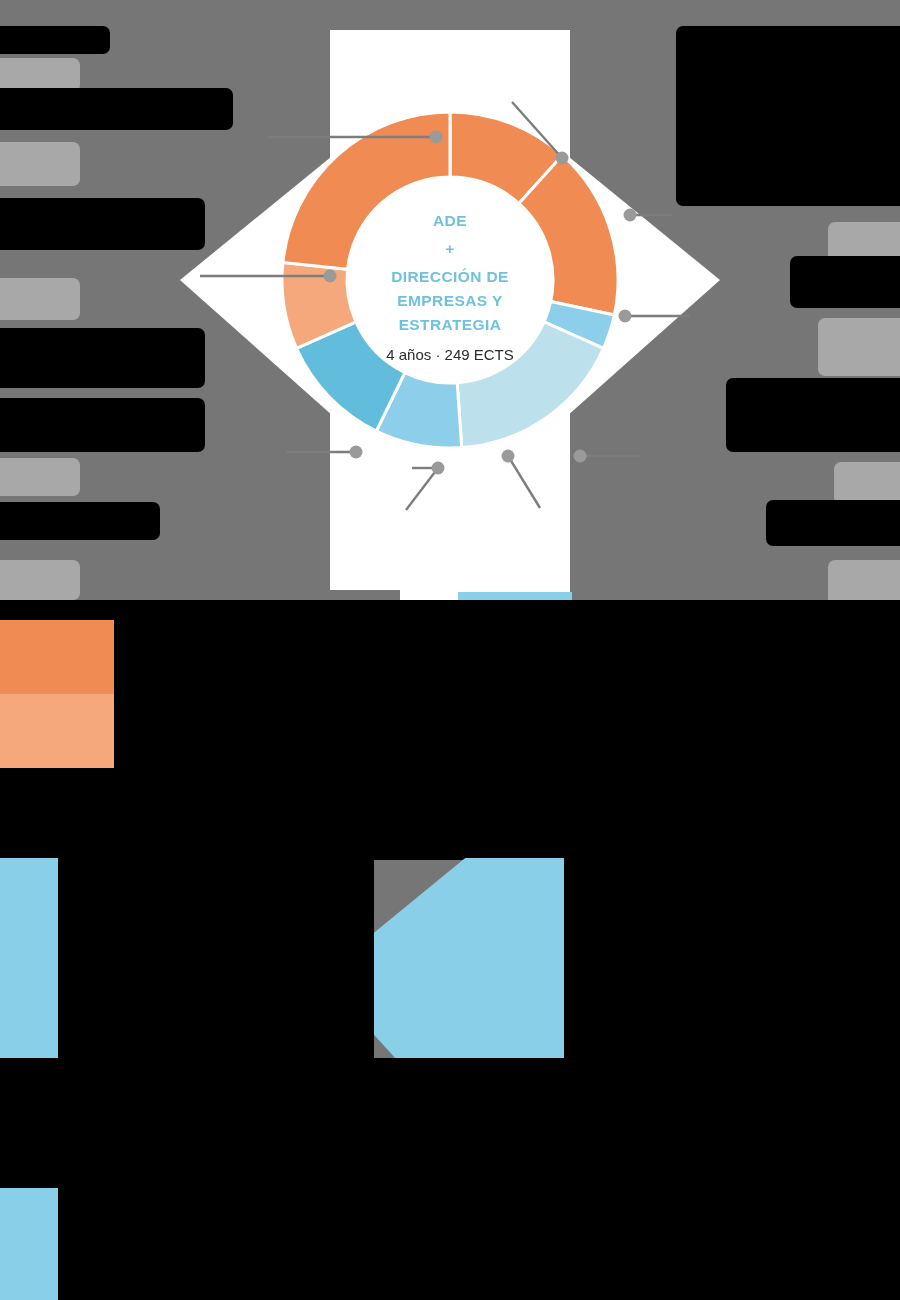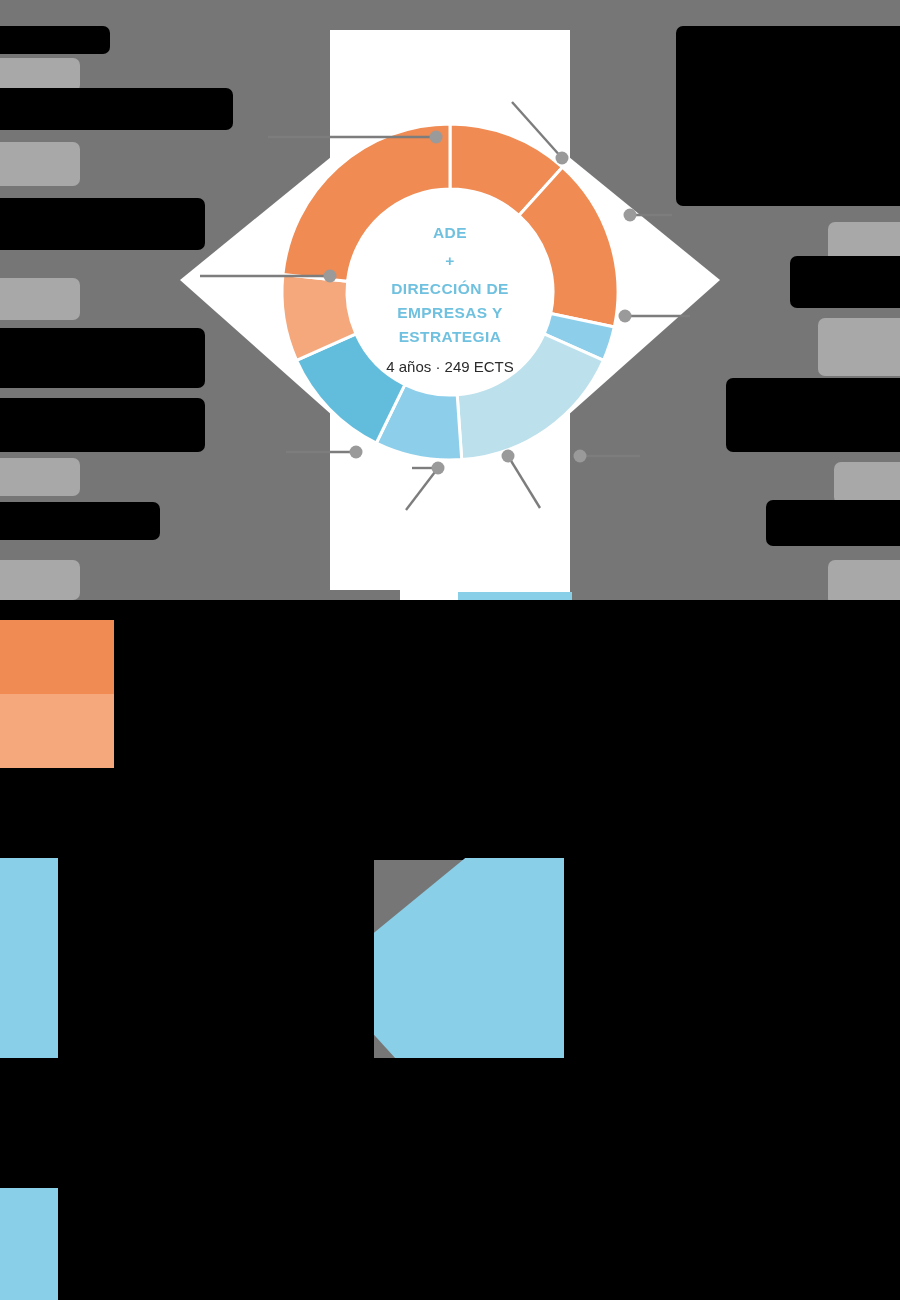--- a/index.html
+++ b/index.html
@@ -7,21 +7,21 @@
     width:900px;height:1300px;
     background:#767676;
     font-family:"Liberation Sans", sans-serif;
     position:relative;overflow:hidden;
   }
   
   .rd{background:#000;border-radius:7px;position:absolute;}
   .rd-grey{background:#a8a8a8;border-radius:7px;position:absolute;}
   
   #donut-wrap{
-    position:absolute;left:230px;top:72px;width:440px;height:500px;
+    position:absolute;left:230px;top:60px;width:440px;height:500px;
   }
   #donut-svg{display:block;}
   .center-title{
     fill:#6FC1DF;font-family:"Liberation Sans",sans-serif;
     font-weight:bold;font-size:15.5px;letter-spacing:.4px;
   }
   .center-sub{
     fill:#2b2b2b;font-family:"Liberation Sans",sans-serif;
     font-size:15px;
   }

